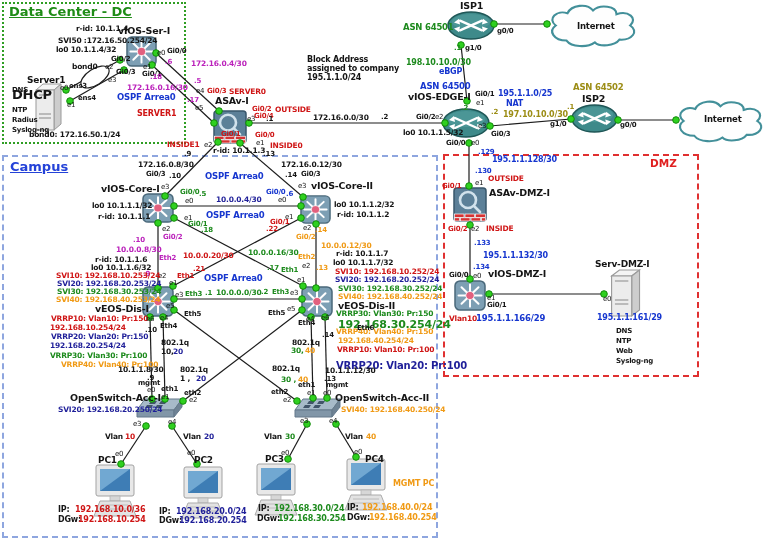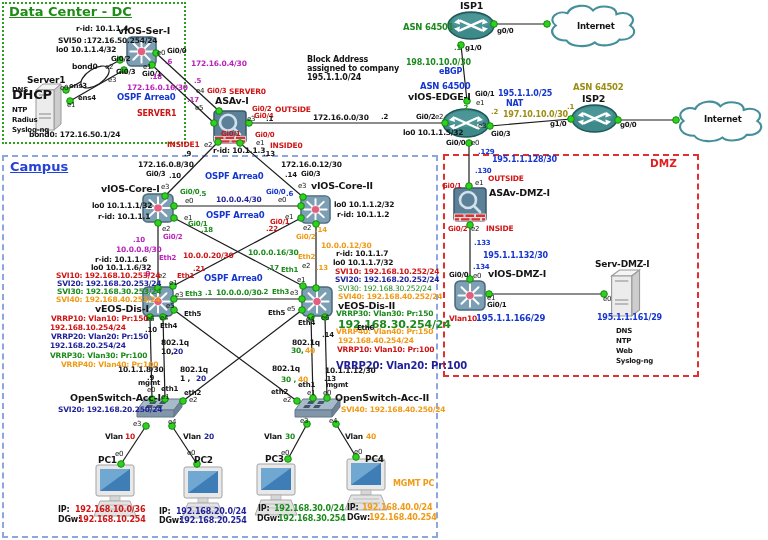--- a/index.html
+++ b/index.html
@@ -579,21 +579,21 @@
     <span class="lbl" style="left: 185px; top: 291px; font-size: 7px; color: rgb(29, 138, 29); font-weight: 700;">Eth3</span>
     <span class="lbl" style="left: 205px; top: 290px; font-size: 7px; color: rgb(29, 138, 29); font-weight: 700;">.1</span>
     <span class="lbl" style="left: 216px; top: 289px; font-size: 7.5px; color: rgb(29, 138, 29); font-weight: 700;">10.0.0.0/30</span>
     <span class="lbl" style="left: 261px; top: 289px; font-size: 7px; color: rgb(29, 138, 29); font-weight: 700;">.2</span>
     <span class="lbl" style="left: 272px; top: 289px; font-size: 7px; color: rgb(29, 138, 29); font-weight: 700;">Eth3</span>
     <span class="lbl" style="left: 290px; top: 290px; font-size: 7px; color: rgb(21, 21, 21); font-weight: 400;">e3</span>
     <span class="lbl" style="left: 336px; top: 250px; font-size: 7.5px; color: rgb(21, 21, 21); font-weight: 700;">r-id: 10.1.1.7</span>
     <span class="lbl" style="left: 333px; top: 259px; font-size: 7.5px; color: rgb(21, 21, 21); font-weight: 700;">lo0 10.1.1.7/32</span>
     <span class="lbl" style="left: 335px; top: 268px; font-size: 7.5px; color: rgb(207, 21, 21); font-weight: 700;">SVI10: 192.168.10.252/24</span>
     <span class="lbl" style="left: 335px; top: 276px; font-size: 7.5px; color: rgb(31, 31, 153); font-weight: 700;">SVI20: 192.168.20.252/24</span>
-    <span class="lbl" style="left: 338px; top: 285px; font-size: 7.5px; color: rgb(29, 138, 29); font-weight: 400;">SVI30: 192.168.30.252/24</span>
+    <span class="lbl" style="left: 338px; top: 285px; font-size: 7.5px; color: rgb(29, 138, 29); font-weight: 700;">SVI30: 192.168.30.252/24</span>
     <span class="lbl" style="left: 338px; top: 293px; font-size: 7.5px; color: rgb(240, 154, 21); font-weight: 700;">SVI40: 192.168.40.252/24</span>
     <span class="lbl" style="left: 338px; top: 301px; font-size: 9.5px; color: rgb(21, 21, 21); font-weight: 700;">vEOS-Dis-II</span>
     <span class="lbl" style="left: 336px; top: 310px; font-size: 7.5px; color: rgb(29, 138, 29); font-weight: 700;">VRRP30: Vlan30: Pr:150</span>
     <span class="lbl" style="left: 338px; top: 319px; font-size: 11px; color: rgb(29, 138, 29); font-weight: 700;">192.168.30.254/24</span>
     <span class="lbl" style="left: 336px; top: 328px; font-size: 7.5px; color: rgb(240, 154, 21); font-weight: 700;">VRRP40: Vlan40: Pr:150</span>
     <span class="lbl" style="left: 338px; top: 337px; font-size: 7.5px; color: rgb(240, 154, 21); font-weight: 700;">192.168.40.254/24</span>
     <span class="lbl" style="left: 337px; top: 346px; font-size: 7.5px; color: rgb(207, 21, 21); font-weight: 700;">VRRP10: Vlan10: Pr:100</span>
     <span class="lbl" style="left: 336px; top: 361px; font-size: 10px; color: rgb(31, 31, 153); font-weight: 700;">VRRP20: Vlan20: Pr:100</span>
     <span class="lbl" style="left: 166px; top: 303px; font-size: 7px; color: rgb(21, 21, 21); font-weight: 400;">e5</span>
     <span class="lbl" style="left: 184px; top: 311px; font-size: 7px; color: rgb(21, 21, 21); font-weight: 700;">Eth5</span>

